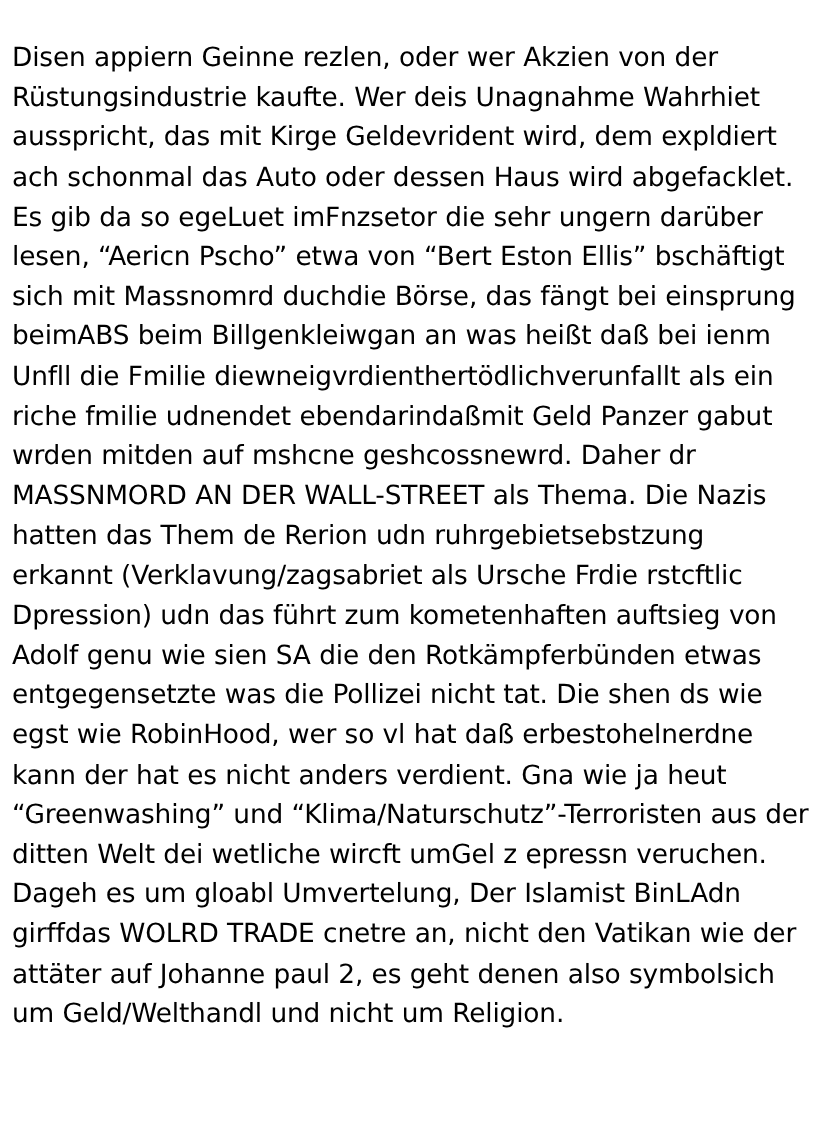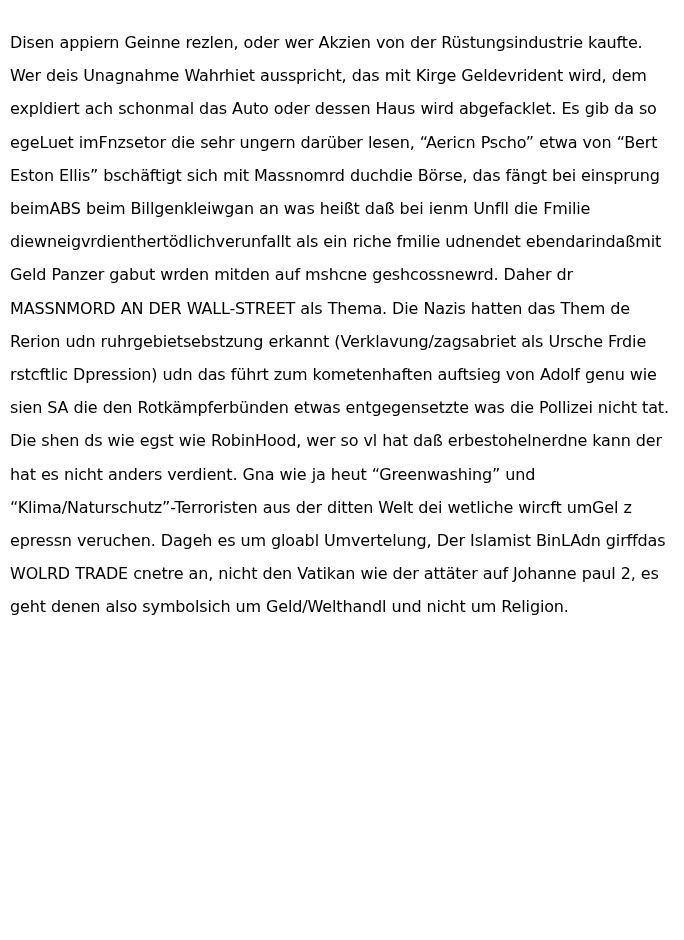--- a/index.html
+++ b/index.html
@@ -16,21 +16,21 @@
   #document-page {
     box-sizing: border-box;
     width: 684px;
     height: 940px;
     padding: 10px 8px 0 10px;
     background: #ffffff;
   }
   #body-text {
     color: #000000;
     font-family: "DejaVu Sans", sans-serif;
-    font-size: 16px;
+    font-size: 22px;
     line-height: 33.2px;
     letter-spacing: -0.15px;
     white-space: pre-wrap;
     word-spacing: 0.2px;
   }
 </style>
 </head>
 <body>
 
 <div id="document-page">

